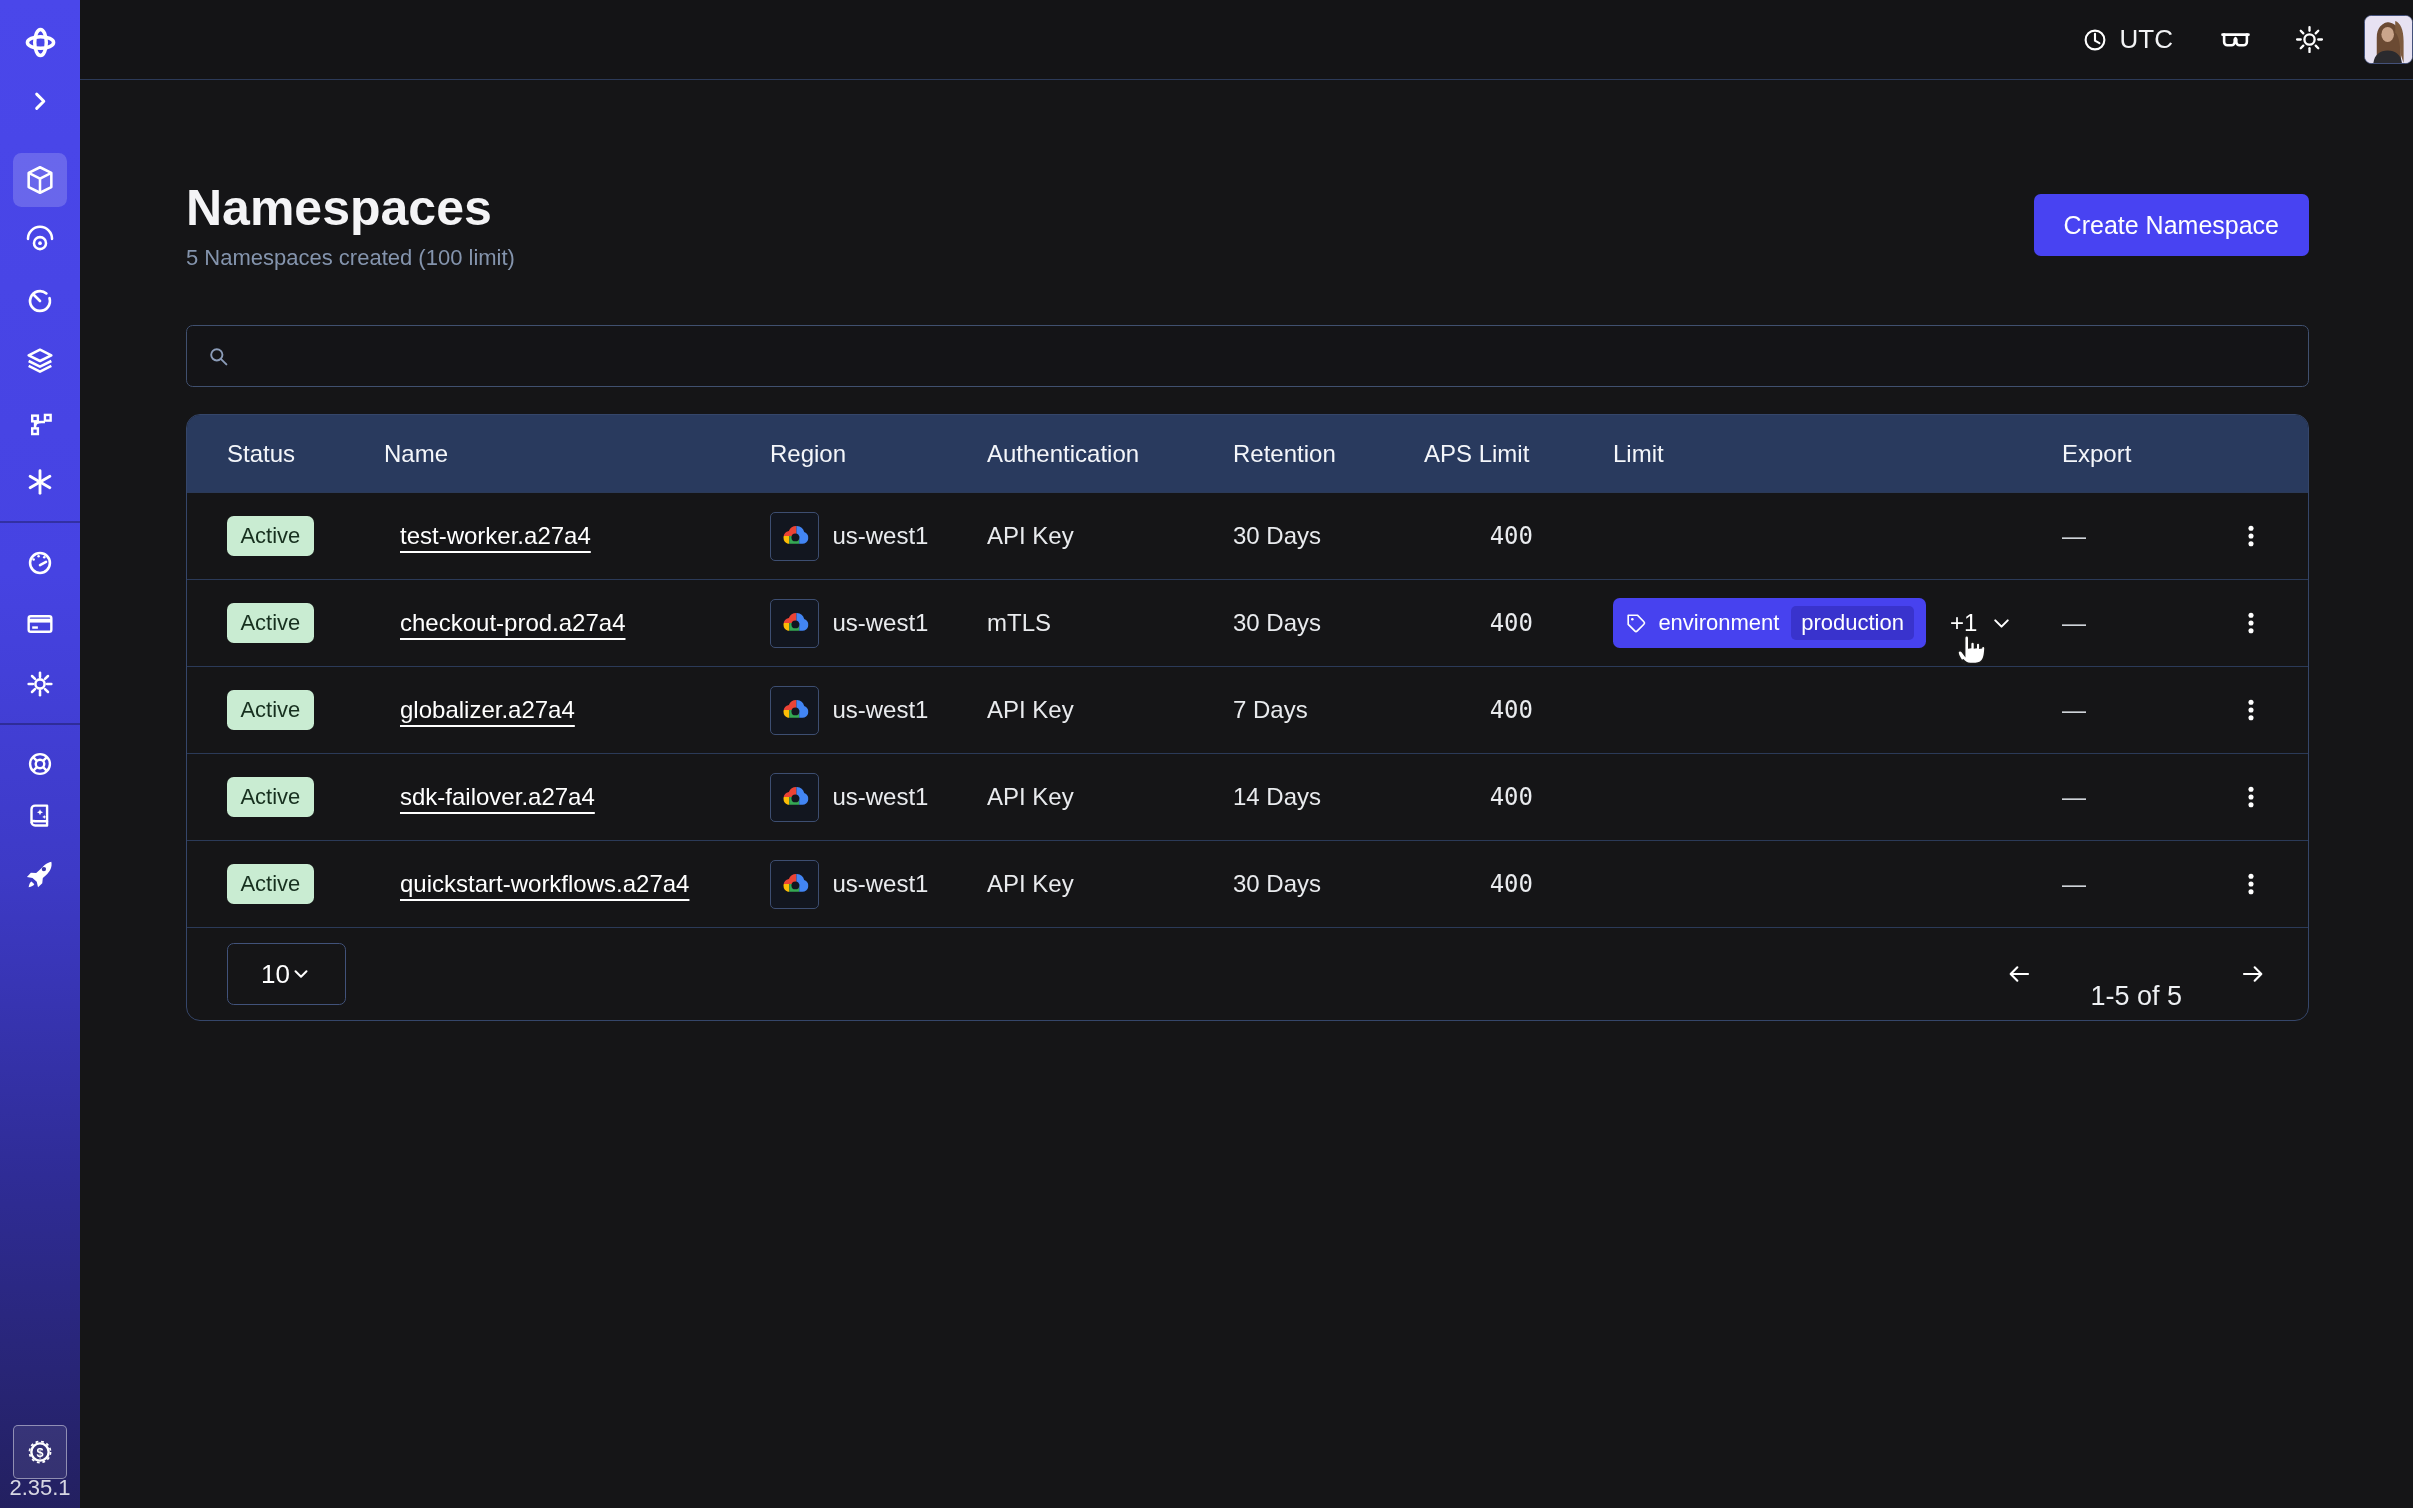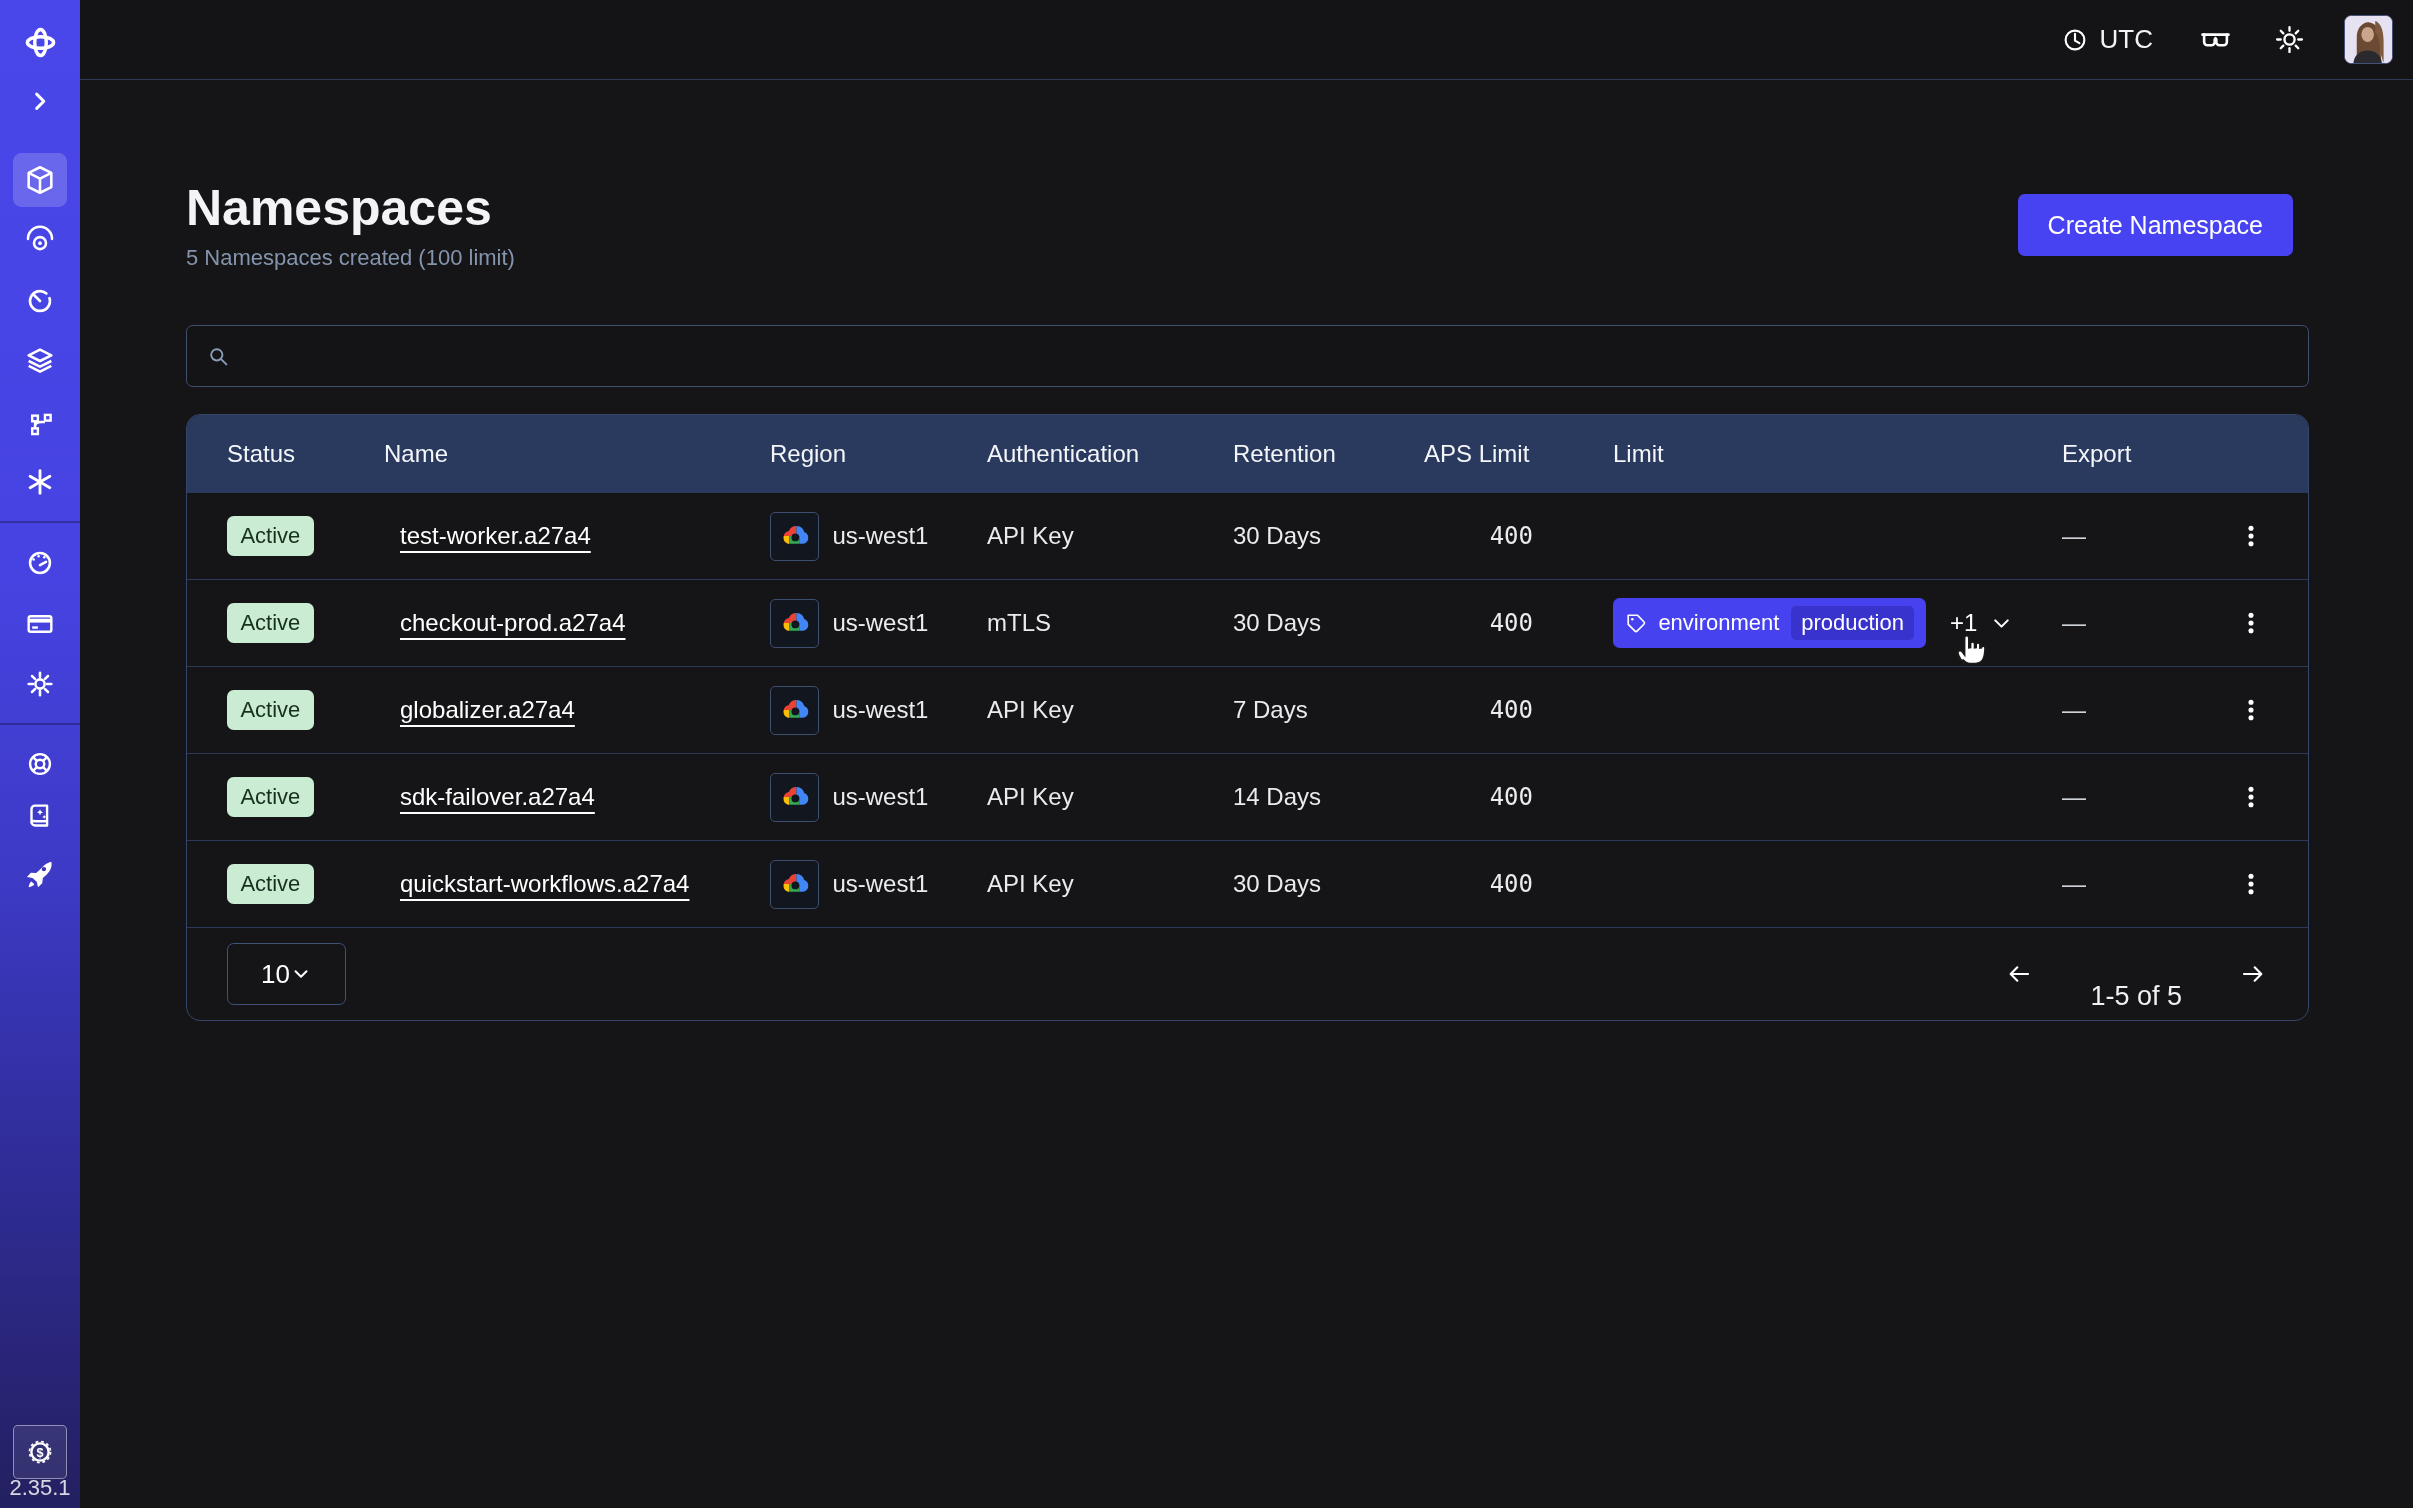--- a/index.html
+++ b/index.html
@@ -18,34 +18,34 @@
   .sdivider{position:absolute;left:0;width:80px;height:1.7px;background:rgba(0,0,0,0.28);}
   .pricing-btn{position:absolute;left:13.4px;top:1425px;width:54px;height:54px;border-radius:5px;
         border:1.7px solid rgba(255,255,255,0.45);background:rgba(255,255,255,0.08);
         display:flex;align-items:center;justify-content:center;cursor:pointer;}
   .version{position:absolute;left:0;top:1475px;width:80px;text-align:center;
         font-size:22px;color:rgba(255,255,255,0.82);}
 
   
   .topbar{position:absolute;left:80px;top:0;right:0;height:80px;background:#141416;
         border-bottom:1.7px solid #2c3a58;display:flex;align-items:center;justify-content:flex-end;
-        gap:37px;padding-right:20px;box-sizing:border-box;}
+        gap:37px;box-sizing:border-box;}
   .tz{display:flex;align-items:center;gap:10px;background:none;border:none;cursor:pointer;
       color:#f2f3f5;font-size:26px;font-family:"Liberation Sans",sans-serif;}
   .icon-btn{background:none;border:none;padding:0;cursor:pointer;display:flex;align-items:center;}
   .avatar{width:49px;height:49px;border-radius:7.5px;border:1.7px solid #44517a;overflow:hidden;
       background:#e7e2f2;padding:0;cursor:pointer;}
   .avatar svg{display:block;}
 
   
   .content{position:absolute;left:80px;top:82px;right:0;bottom:0;padding:0 104px 0 106px;box-sizing:border-box;}
   .page-head{position:relative;margin-top:99px;}
   .page-title{margin:0;font-size:50px;line-height:54px;font-weight:600;color:#f4f4f6;}
   .page-sub{margin-top:10px;font-size:22px;color:#8494ad;}
-  .create-btn{position:absolute;right:16px;top:13.4px;height:62px;padding:0 30px;background:#4843f2;
+  .create-btn{position:absolute;right:0;top:13.4px;height:62px;padding:0 30px;background:#4843f2;
       border:none;border-radius:6.7px;color:#fff;font-size:25px;cursor:pointer;
       font-family:"Liberation Sans",sans-serif;}
 
   .filter{margin-top:54px;height:62px;border:0.8px solid #40506f;border-radius:6.7px;background:#141417;
       display:flex;align-items:center;gap:13.4px;padding:0 18.4px;box-sizing:border-box;}
   .filter input{flex:1;background:transparent;border:none;outline:none;color:#dfe3ea;font-size:25px;
       font-family:"Liberation Sans",sans-serif;}
   .filter input::placeholder{color:#8b9cb8;}
 
   

